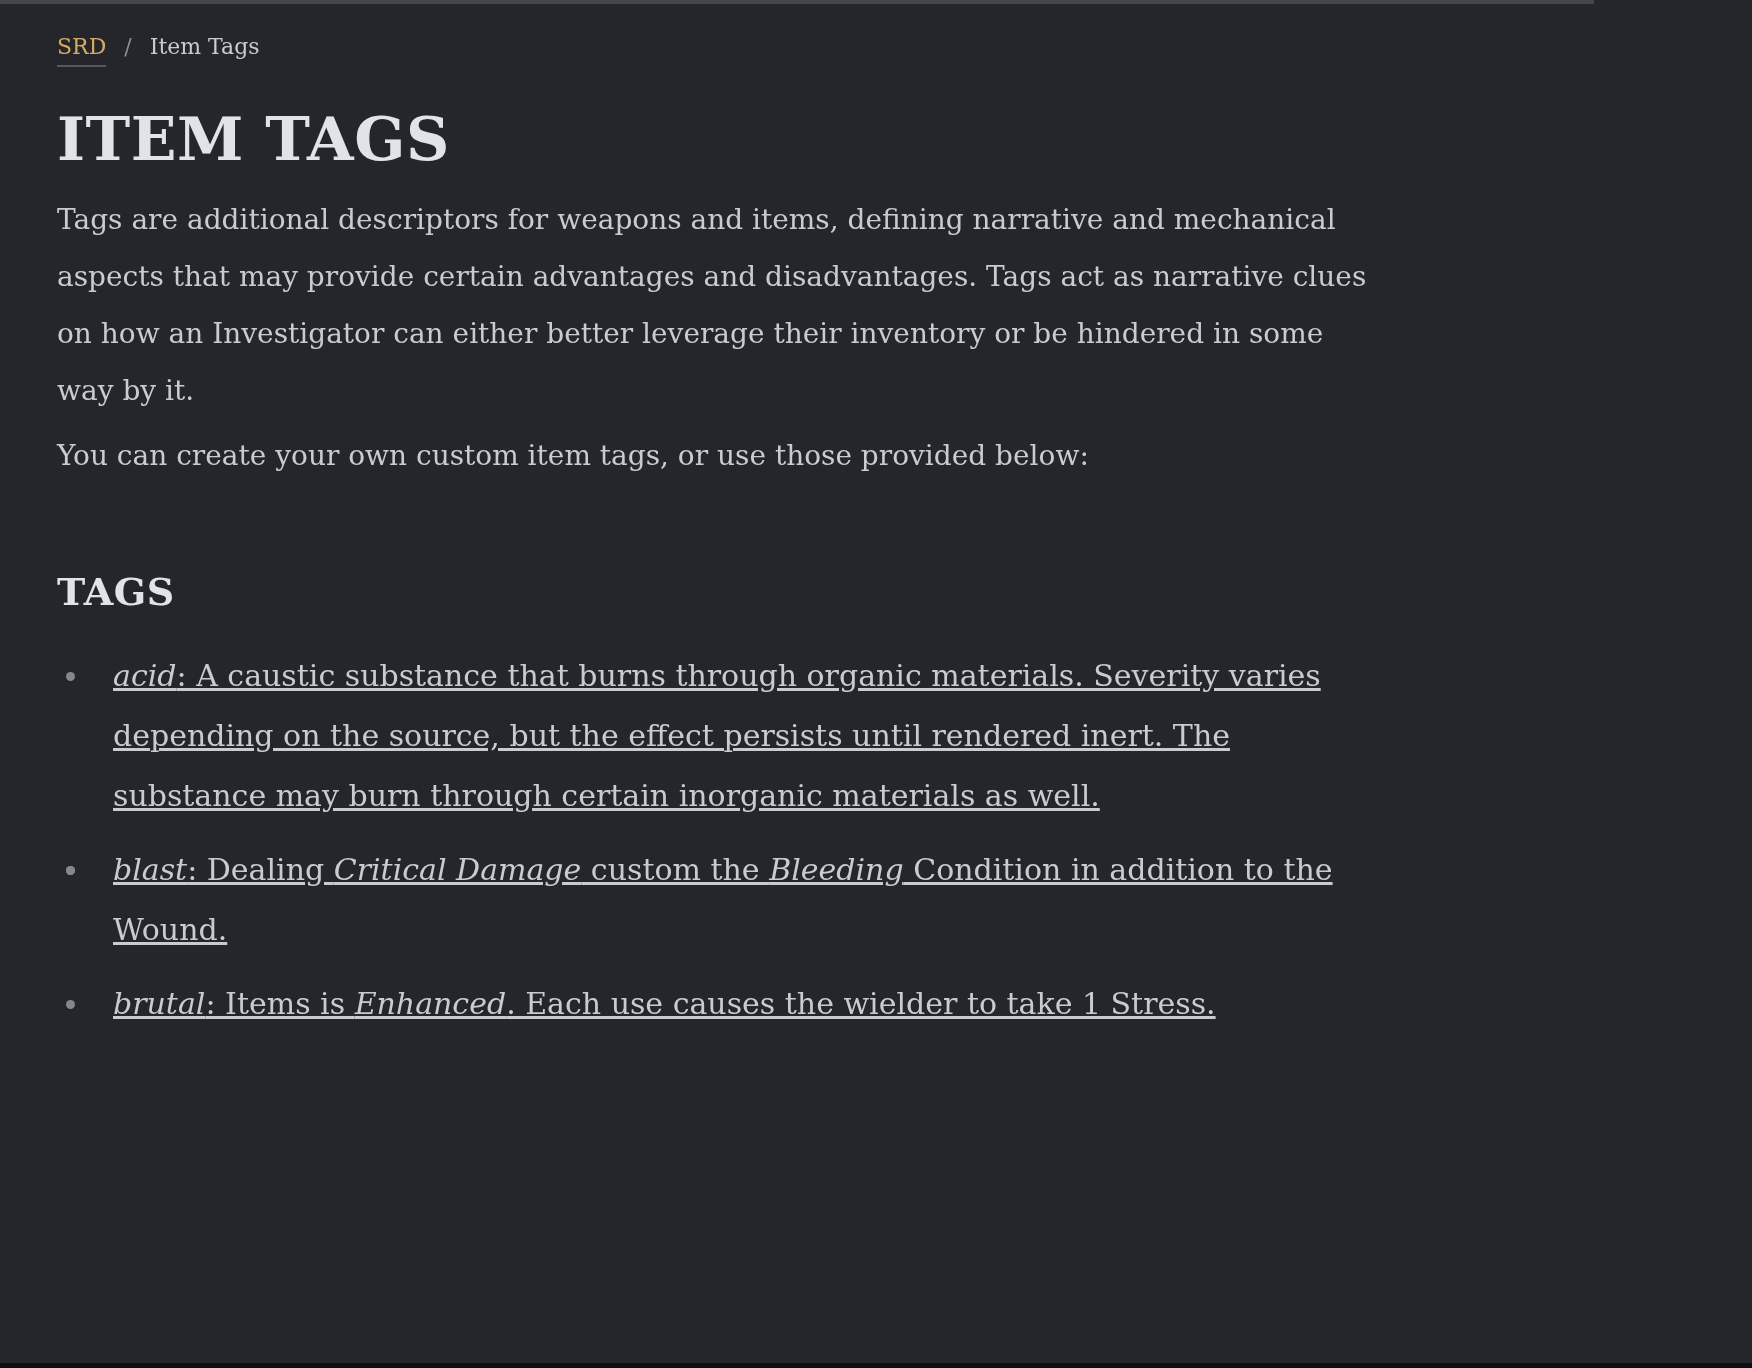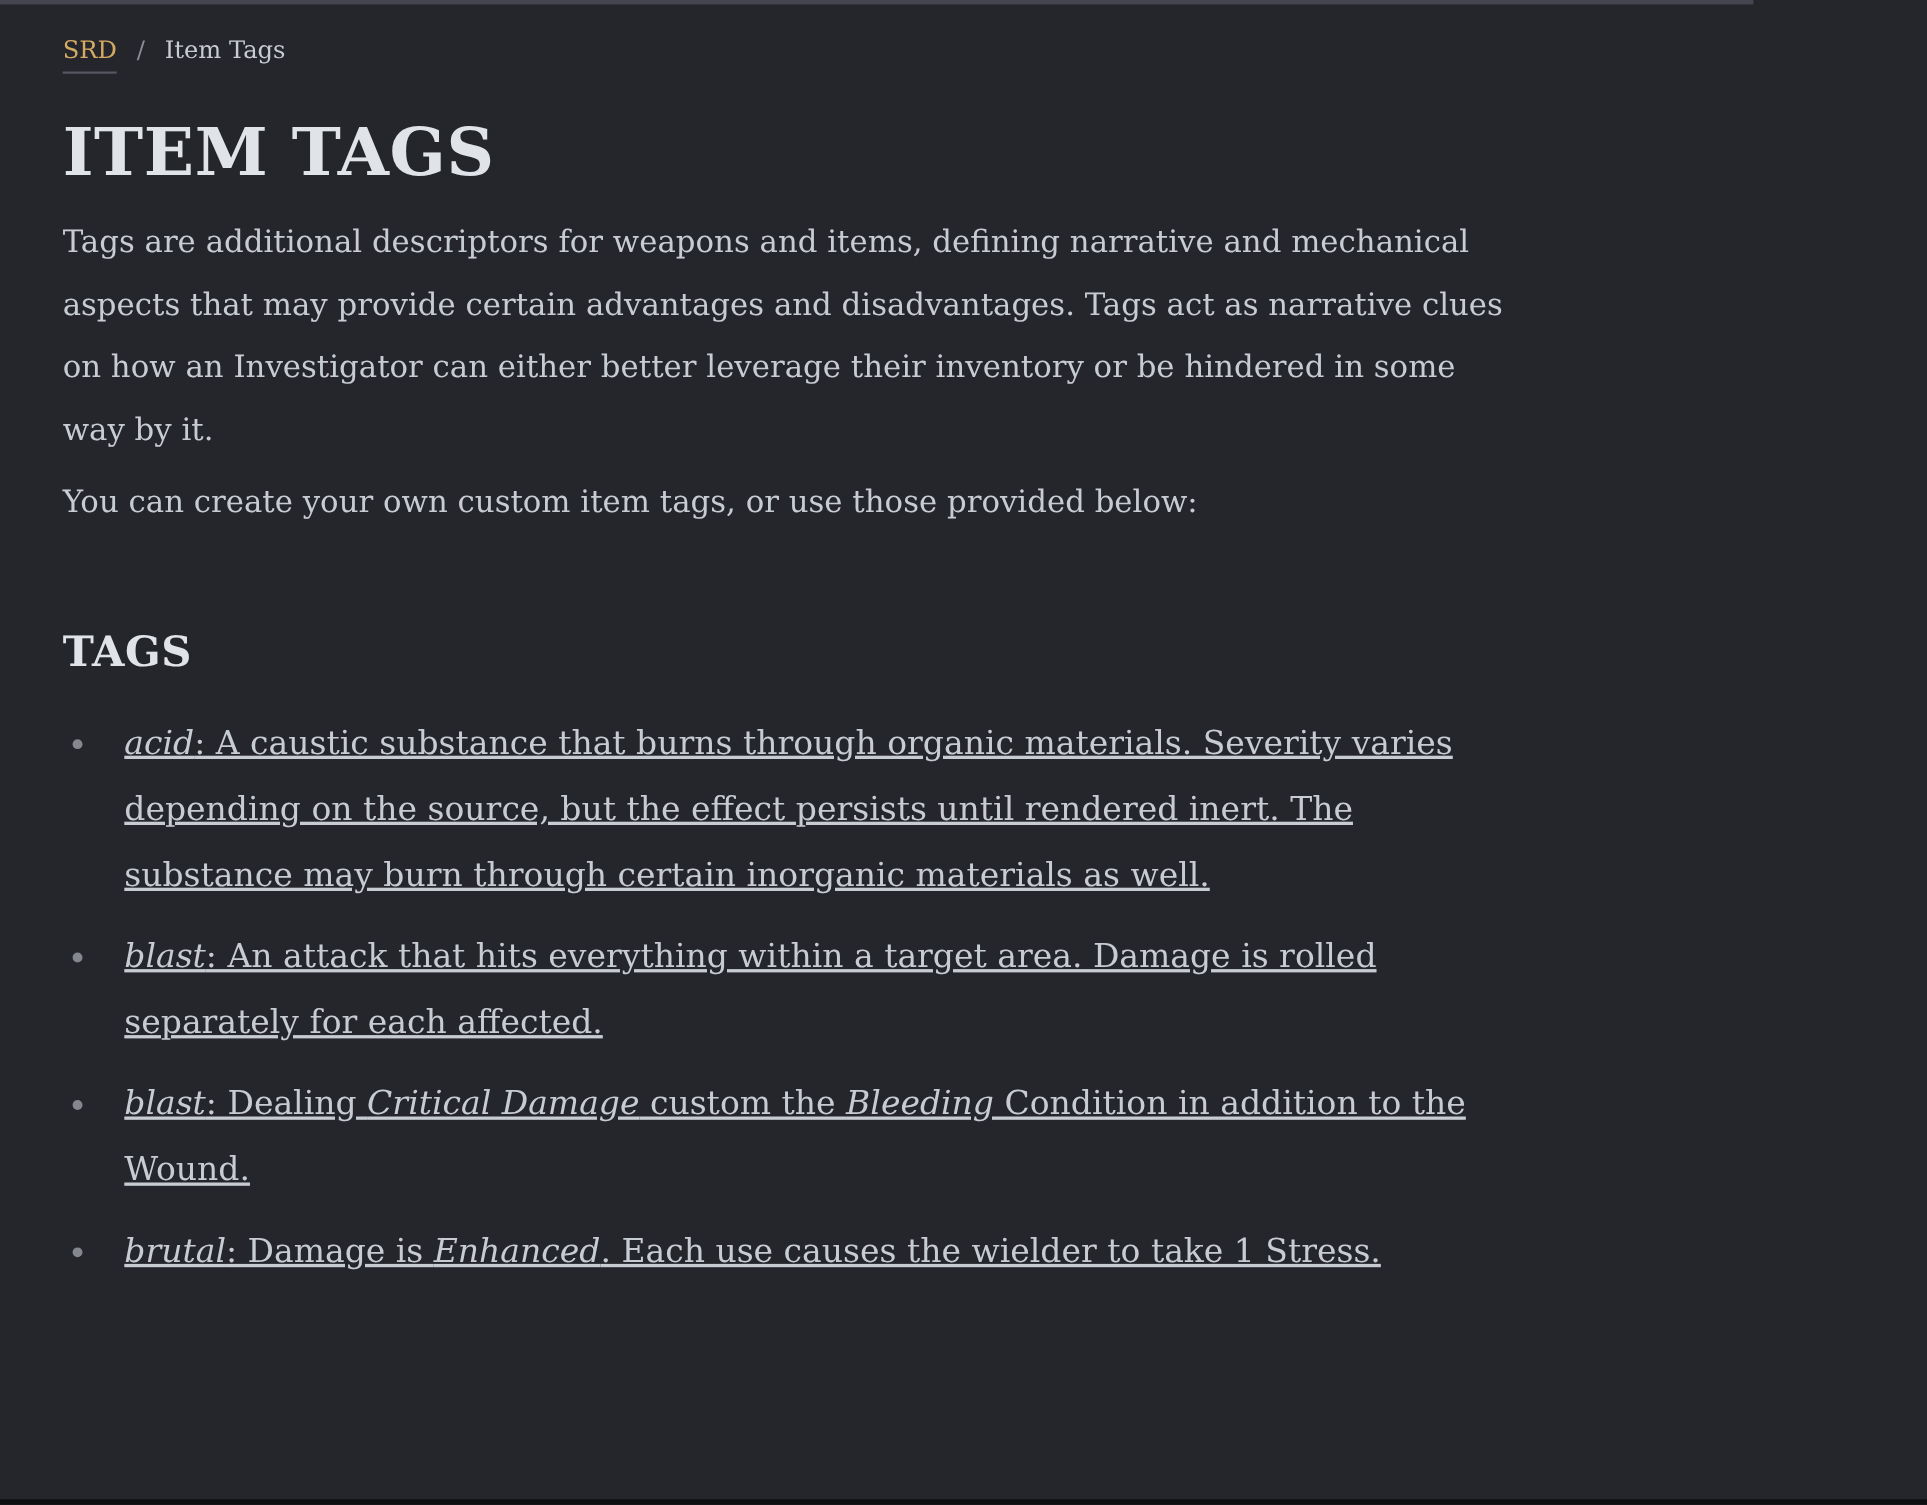--- a/index.html
+++ b/index.html
@@ -122,20 +122,20 @@
 
   <div class="intro">
     <p>Tags are additional descriptors for weapons and items, defining narrative and mechanical aspects that may provide certain advantages and disadvantages. Tags act as narrative clues on how an Investigator can either better leverage their inventory or be hindered in some way by it.</p>
     <p>You can create your own custom item tags, or use those provided below:</p>
   </div>
 
   <h2>TAGS</h2>
 
   <ul class="tags-list" id="tags-list">
       <li><span class="dot"></span><span><em>acid</em><span>: A caustic substance that burns through organic materials. Severity varies depending on the source, but the effect persists until rendered inert. The substance may burn through certain inorganic materials as well.</span></span></li>
-      <li><span class="dot"></span><span><em>blast</em><span>: An attack that hits everything within a target area. Damage is rolled separately for each affected.</span></span></li>
+      <li><span class="dot"></span></li>
       <li><span class="dot"></span><span><em>blast</em><span>: Dealing </span><em>Critical Damage</em><span> custom the </span><em>Bleeding</em><span> Condition in addition to the Wound.</span></span></li>
-      <li><span class="dot"></span><span><em>brutal</em><span>: Damage is </span><em>Enhanced</em><span>. Each use causes the wielder to take 1 Stress.</span></span></li>
+      <li><span class="dot"></span><span><em>brutal</em><span>: Items is </span><em>Enhanced</em><span>. Each use causes the wielder to take 1 Stress.</span></span></li>
     </ul>
 
 </main>
 
 <div class="bottom-strip"></div>
 
 </body></html>

